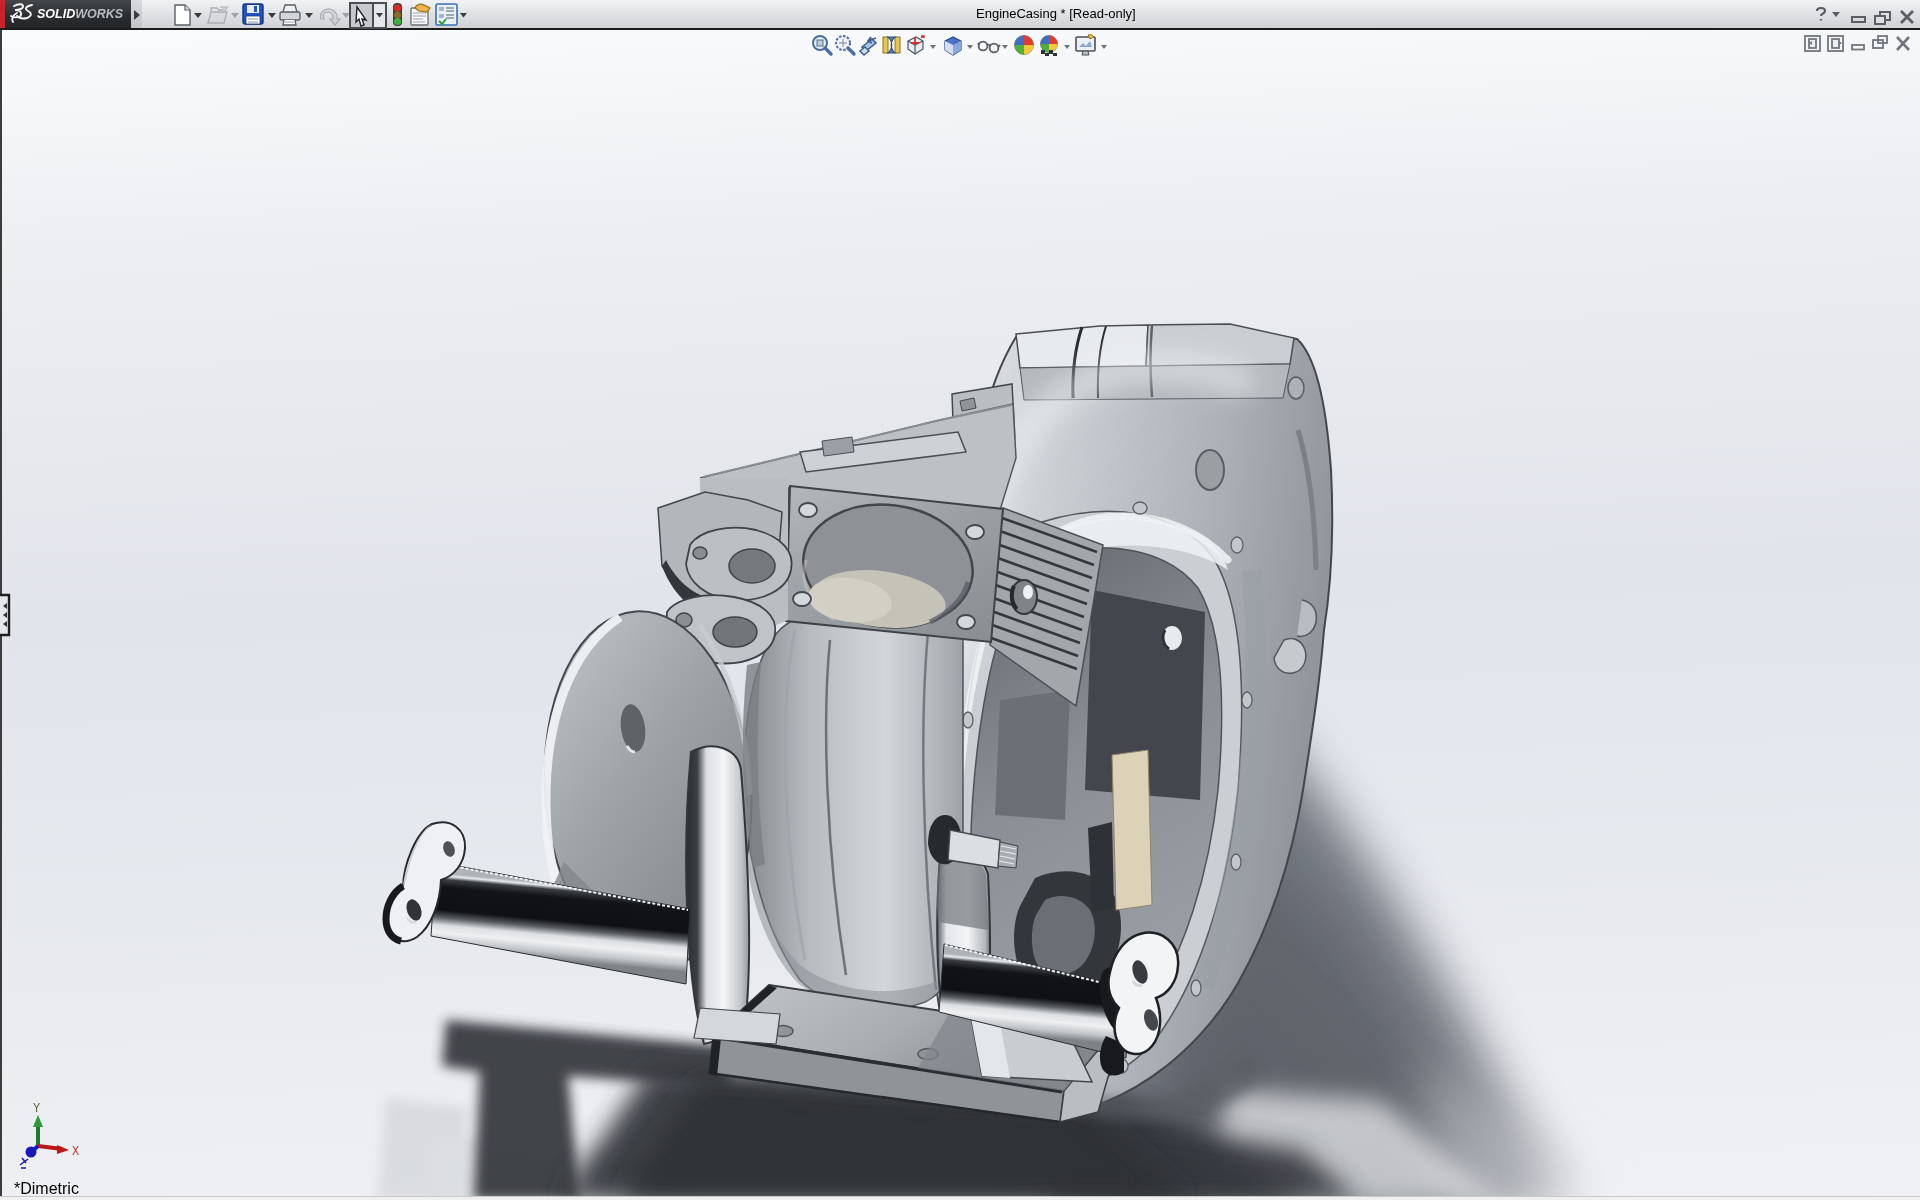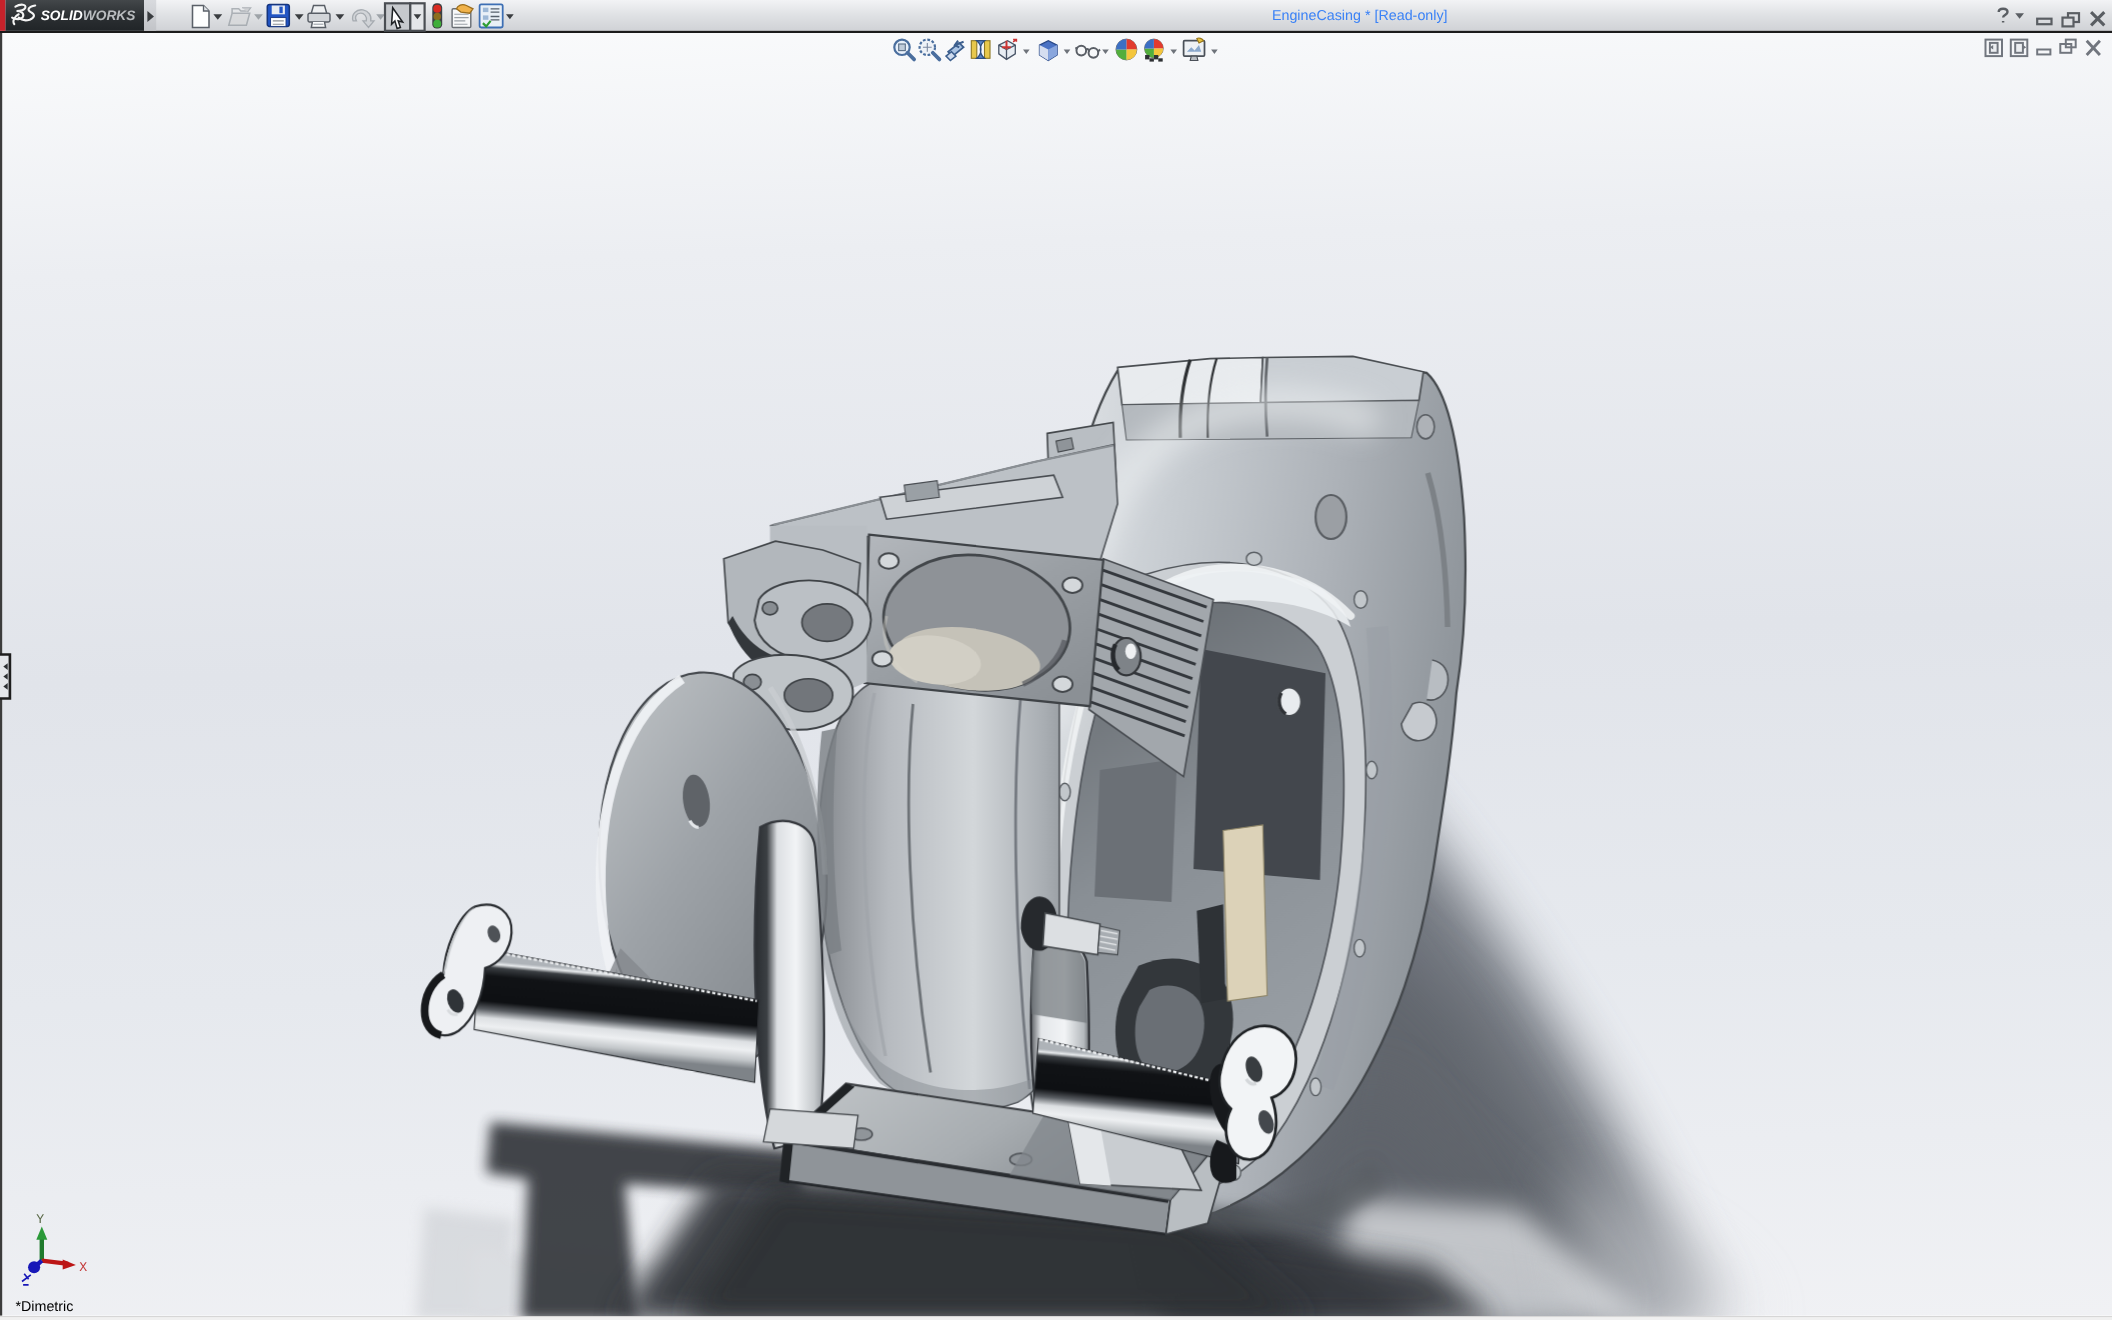--- a/index.html
+++ b/index.html
@@ -3,27 +3,27 @@
 <meta charset="utf-8">
 <style>
   html,body{margin:0;padding:0;width:1920px;height:1200px;overflow:hidden;
     font-family:"Liberation Sans",sans-serif;}
   #titlebar{position:absolute;left:0;top:0;width:1920px;height:30px;
     background:linear-gradient(#f2f3f5,#dfe1e4 50%,#d0d2d6);border-bottom:2px solid #1b1b1b;box-sizing:border-box;}
   #redstripe{position:absolute;left:0;top:0;width:5px;height:28px;background:#c8222b;}
   #logoblock{position:absolute;left:5px;top:0;width:126px;height:28px;
     background:linear-gradient(#43474a,#2b2f32 55%,#212528);}
   #logoarrow{position:absolute;left:131px;top:0;width:11px;height:28px;background:linear-gradient(#d8dade,#c2c4c8);}
-  #title{position:absolute;left:1116px;top:0;width:400px;height:28px;margin-left:-200px;
-    line-height:28px;text-align:right;font-size:13px;color:#3b82f6;}
+  #title{position:absolute;left:1176px;top:0;width:400px;height:28px;margin-left:-200px;
+    line-height:28px;text-align:left;font-size:13px;color:#000000;}
   #viewport{position:absolute;left:0;top:30px;width:1920px;height:1166px;
     background:linear-gradient(178deg,#fafbfc 0%,#eceef2 18%,#e1e4ea 48%,#e6e9ee 72%,#f0f1f4 100%);
     border-left:2px solid #3c3c3c;box-sizing:border-box;}
   #statusbar{position:absolute;left:0;top:1196px;width:1920px;height:4px;background:#f0f0f0;border-top:1px solid #c8c8c8;box-sizing:border-box;}
-  .dimetric{position:absolute;left:14px;top:1180px;font-size:13px;color:#000;}
+  .dimetric{position:absolute;left:14px;top:1180px;font-size:16px;color:#000;}
   svg{position:absolute;}
 </style>
 </head>
 <body>
 <div id="viewport"></div>
 <div id="titlebar"></div>
 <div id="redstripe"></div>
 <div id="logoblock"></div>
 <div id="logoarrow"></div>
 <div id="title">EngineCasing * [Read-only]</div>

